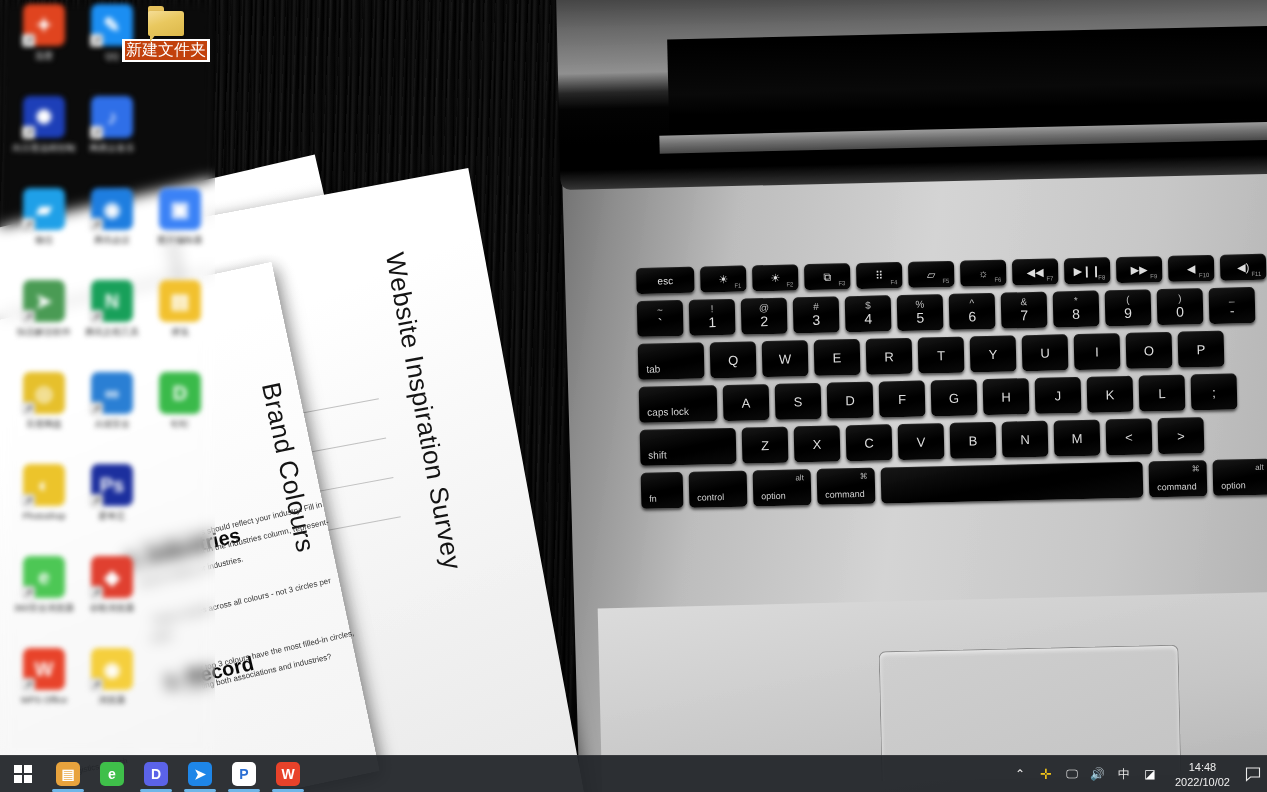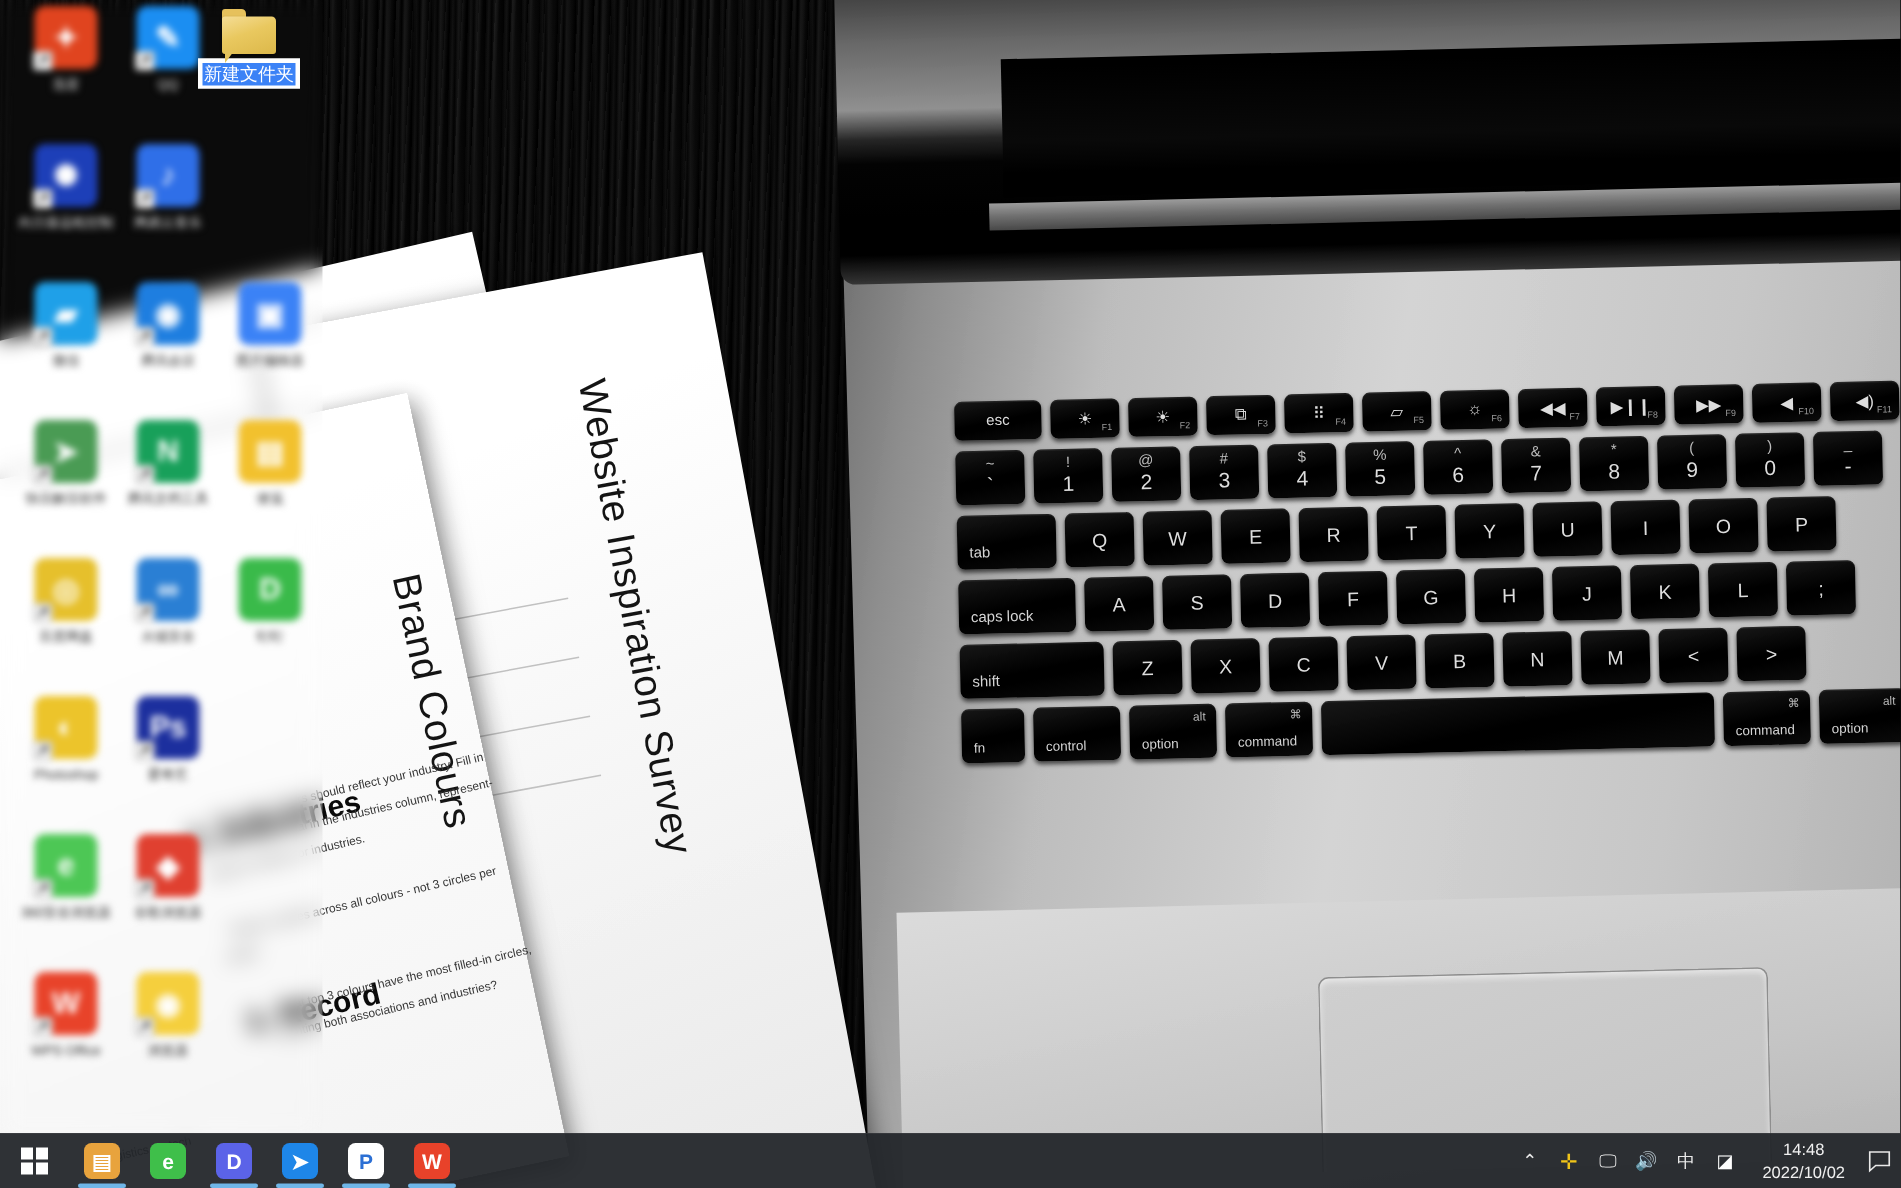--- a/index.html
+++ b/index.html
@@ -161,21 +161,21 @@
   }
   .folder-corner{
     position:absolute; left:2px; top:28px; width:6px; height:8px;
     background:#e3c25c; clip-path:polygon(0 0,100% 0,0 100%);
   }
   #rename-box{
     margin-top:3px; background:#ffffff; border:1px solid #ffffff;
     padding:1px 2px; line-height:1;
   }
   #rename-input{
-    background:#3b82f6; color:#ffffff; font-size:12px;
+    background:#c2410c; color:#ffffff; font-size:16px;
     font-family:"Liberation Sans", sans-serif; padding:1px 1px 2px 1px;
     display:inline-block; white-space:nowrap; letter-spacing:0;
   }
 
   
   #taskbar{
     position:absolute; left:0; bottom:0; width:1267px; height:37px;
     background:rgba(34,37,41,.94);
     display:flex; align-items:stretch; z-index:50;
     border-top:1px solid rgba(255,255,255,.06);

